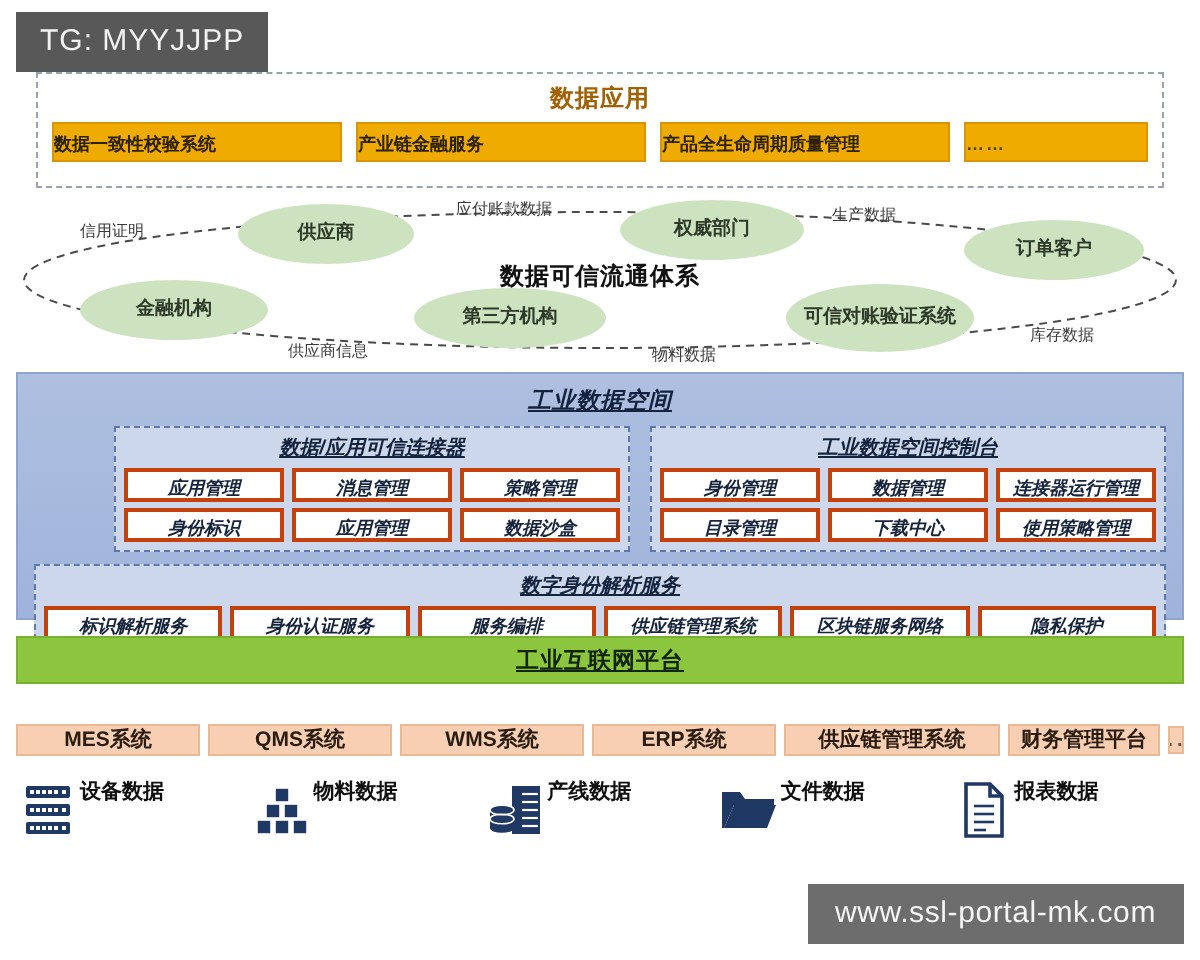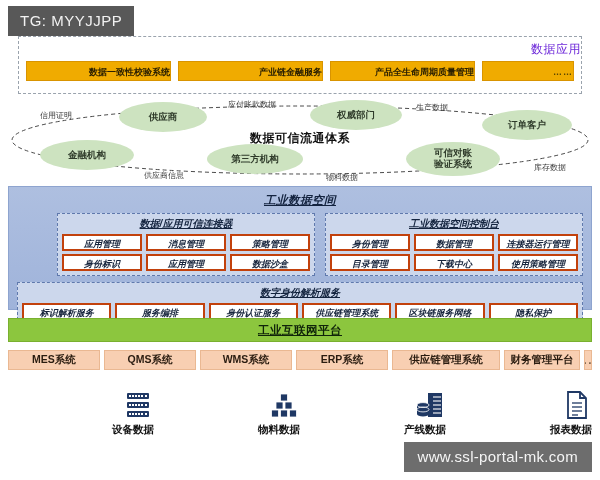--- a/index.html
+++ b/index.html
@@ -28,31 +28,31 @@
   }
 
   
   .app-sec{
     position:absolute;left:18px;top:36px;width:564px;height:58px;
     background:#ffffff;
     border:1px dashed #9aa3ad;
     box-sizing:border-box;
   }
   .app-title{
-    text-align:right;font-size:12px;font-weight:normal;color:#6d28d9;
+    text-align:center;font-size:12px;font-weight:bold;color:#a16207;
     margin-top:4px;letter-spacing:.5px;
   }
   .app-row{
     display:flex;gap:7px;padding:3px 7px 0 7px;box-sizing:border-box;
   }
   .app-box{
     background:#f0ab00;
     border:1px solid #d99400;
     height:20px;line-height:20px;
-    text-align:right;
+    text-align:left;
     font-size:9px;font-weight:bold;color:#2b2000;
     white-space:nowrap;overflow:hidden;
     box-sizing:border-box;
   }
   .app-box.b1{flex:0 0 145px;}
   .app-box.b2{flex:0 0 145px;}
   .app-box.b3{flex:0 0 145px;}
   .app-box.b4{flex:1 1 auto;}
   .app-box.dots{color:#5a4600;letter-spacing:1px;font-weight:bold;}
 
@@ -132,22 +132,22 @@
     box-sizing:border-box;
     display:flex;align-items:center;justify-content:center;
   }
   .plat-bar span{
     font-size:11.5px;font-weight:bold;color:#10240a;
     text-decoration:underline;letter-spacing:.5px;
   }
 
   
   .sys-row{
-    position:absolute;left:8px;top:350px;width:584px;height:20px;
-    display:flex;gap:4px;
+    position:absolute;left:8px;top:350px;width:584px;height:39px;
+    display:flex;gap:4px;align-items:center;
   }
   .sys-box{
     background:#f8cfb2;
     border:1px solid #eab892;
     box-sizing:border-box;
     display:flex;align-items:center;justify-content:center;
     font-size:10.5px;font-weight:bold;color:#2a1c10;
     white-space:nowrap;overflow:hidden;
   }
   .sys-box.s1{flex:0 0 92px;}
@@ -158,21 +158,21 @@
   .sys-box.s6{flex:0 0 76px;}
   .sys-box.s7{flex:1 1 auto;letter-spacing:1px;color:#6b5540;}
 
   
   .icon-row{
     position:absolute;left:8px;top:388px;width:584px;height:60px;
     display:flex;
   }
   .icon-cell{
     flex:1 1 0;
-    display:flex;flex-direction:column;align-items:flex-end;justify-content:flex-start;
+    display:flex;flex-direction:row;align-items:flex-start;justify-content:flex-start;
   }
   .icon-glyph{height:34px;display:flex;align-items:center;justify-content:center;}
   .icon-lbl{
     font-size:10.5px;font-weight:bold;color:#101010;margin-top:1px;white-space:nowrap;
   }
 </style>
 </head>
 <body>
 
 <div class="stage">
@@ -202,37 +202,37 @@
     </div>
 
     <div class="ellipse" style="left:207px;top:48px;width:96px;height:30px;">
       <span>第三方机构</span>
     </div>
 
     <div class="ellipse" style="left:310px;top:4px;width:92px;height:30px;text-align:right;">
       <span>权威部门</span>
     </div>
 
-    <div class="ellipse" style="left:406px;top:46px;width:94px;height:34px;flex-direction:column;">
+    <div class="ellipse" style="left:393px;top:46px;width:94px;height:34px;flex-direction:row;">
       <span>可信对账</span>
       <span>验证系统</span>
     </div>
 
     <div class="ellipse" style="left:482px;top:14px;width:90px;height:30px;">
       <span>订单客户</span>
     </div>
 
     <div class="ring-center">数据可信流通体系</div>
 
     <div class="flow-lbl" style="left:40px;top:14px;">信用证明</div>
     <div class="flow-lbl" style="left:228px;top:3px;">应付账款数据</div>
     <div class="flow-lbl" style="left:416px;top:6px;">生产数据</div>
     <div class="flow-lbl" style="left:144px;top:74px;">供应商信息</div>
     <div class="flow-lbl" style="left:326px;top:76px;">物料数据</div>
-    <div class="flow-lbl" style="left:534px;top:66px;">库存数据</div>
+    <div class="flow-lbl" style="left:515px;top:66px;">库存数据</div>
   </div>
 
   <div class="ids-sec">
     <div class="ids-title">工业数据空间</div>
 
     <div class="ids-cols">
 
       <div class="ids-panel">
         <div class="ids-panel-title">数据/应用可信连接器</div>
         <div class="ids-grid">
@@ -263,22 +263,22 @@
             <div class="cell">使用策略管理</div>
           </div>
         </div>
       </div>
     </div>
 
     <div class="dir-sec">
       <div class="ids-panel-title">数字身份解析服务</div>
       <div class="dir-row">
         <div class="cell">标识解析服务</div>
+        <div class="cell">身份认证服务</div>
         <div class="cell">服务编排</div>
-        <div class="cell">身份认证服务</div>
         <div class="cell">供应链管理系统</div>
         <div class="cell">区块链服务网络</div>
         <div class="cell">隐私保护</div>
       </div>
     </div>
   </div>
 
   <div class="plat-bar">
     <span>工业互联网平台</span>
   </div>
@@ -359,20 +359,29 @@
           <rect x="3" y="16" width="12" height="9" fill="#1f3864"></rect>
           <ellipse cx="9" cy="25" rx="6" ry="2.4" fill="#1f3864"></ellipse>
           <ellipse cx="9" cy="16" rx="6" ry="2.4" fill="none" stroke="#ffffff" stroke-width="0.8"></ellipse>
           <ellipse cx="9" cy="20.5" rx="6" ry="2.4" fill="none" stroke="#ffffff" stroke-width="0.8"></ellipse>
         </svg>
       </div>
       <div class="icon-lbl">产线数据</div>
     </div>
 
 
+    <div class="icon-cell">
+      <div class="icon-glyph">
+        <svg width="32" height="32" viewBox="0 0 32 32">
+          <path d="M3 7 h9 l2.5 3.5 H29 v3 H9 L4 25 H3 Z" fill="#1f3864"></path>
+          <path d="M9 13.5 H30 L25.5 25 H4 Z" fill="#1f3864"></path>
+        </svg>
+      </div>
+      <div class="icon-lbl">文件数据</div>
+    </div>
 
     <div class="icon-cell">
       <div class="icon-glyph">
         <svg width="32" height="32" viewBox="0 0 32 32">
           <path d="M8 3 h12 l6 6 v20 H8 Z" fill="#ffffff" stroke="#1f3864" stroke-width="1.8"></path>
           <path d="M20 3 v6 h6" fill="none" stroke="#1f3864" stroke-width="1.8"></path>
           <g stroke="#1f3864" stroke-width="1.3">
             <line x1="12" y1="14" x2="22" y2="14"></line>
             <line x1="12" y1="18" x2="22" y2="18"></line>
             <line x1="12" y1="22" x2="22" y2="22"></line>

